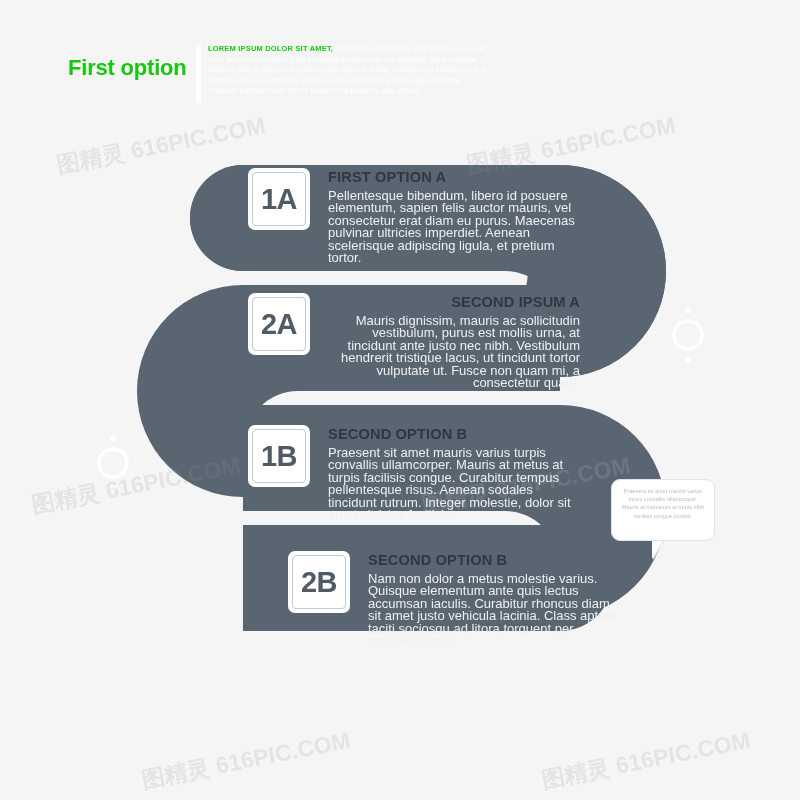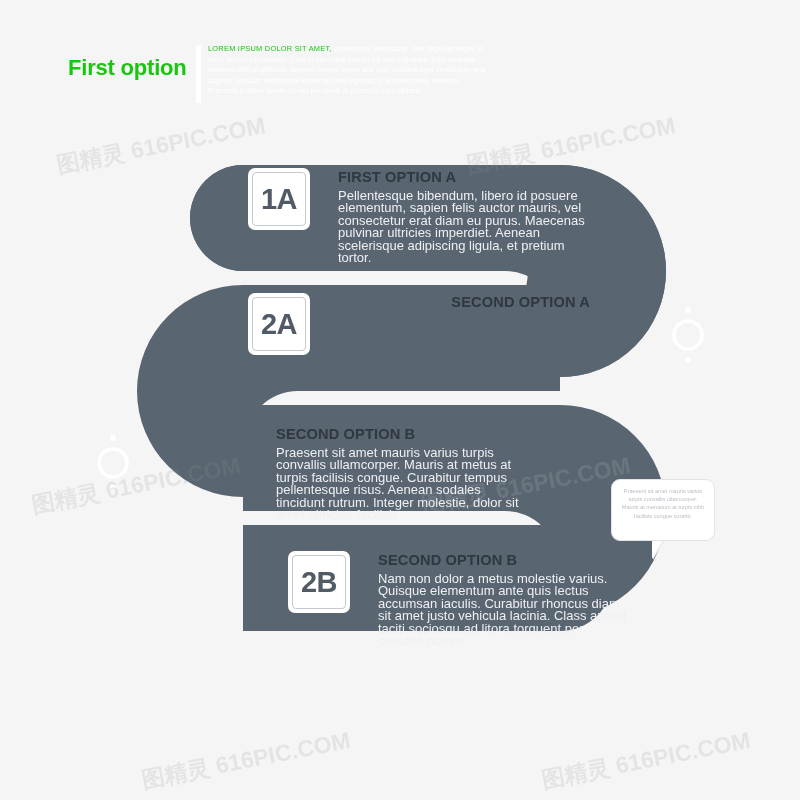--- a/index.html
+++ b/index.html
@@ -52,21 +52,21 @@
     position: absolute;
     left: 208px;
     top: 44px;
     width: 280px;
     font-size: 7.4px;
     line-height: 10.6px;
     letter-spacing: 0.02px;
   }
   #header-copy .lead {
     color: #17c70f;
-    font-weight: normal;
+    font-weight: bold;
     letter-spacing: 0.25px;
   }
   #header-copy .rest {
     color: #ffffff;
   }
 
   
   #ribbon-svg {
     position: absolute;
     left: 0; top: 0;
@@ -116,21 +116,21 @@
   .badge-text {
     position: relative;
     z-index: 2;
     font-size: 29px;
     font-weight: bold;
     color: #505b66;
     letter-spacing: -0.6px;
   }
 
   .option-body {
-    margin-left: 28px;
+    margin-left: 18px;
     width: 252px;
     padding-top: 1px;
   }
 
   .option-heading {
     font-size: 14.6px;
     font-weight: bold;
     color: #2f3740;
     letter-spacing: 0.15px;
     margin-bottom: 5px;
@@ -256,25 +256,29 @@
       <div class="option-heading">FIRST OPTION A</div>
       <div class="option-desc">Pellentesque bibendum, libero id posuere elementum, sapien felis auctor mauris, vel consectetur erat diam eu purus. Maecenas pulvinar ultricies imperdiet. Aenean scelerisque adipiscing ligula, et pretium tortor.</div>
     </div>
   </div>
 
   <div class="option-row" style="left:248px; top:293px;text-align:right;">
     <div class="badge">
       <span class="badge-text">2A</span>
     </div>
     <div class="option-body">
-      <div class="option-heading">SECOND OPTION A</div>
+      <div class="option-heading">SECOND IPSUM A</div>
+      <div class="option-desc">Mauris dignissim, mauris ac sollicitudin vestibulum, purus est mollis urna, at tincidunt ante justo nec nibh. Vestibulum hendrerit tristique lacus, ut tincidunt tortor vulputate ut. Fusce non quam mi, a consectetur quam.</div>
     </div>
   </div>
 
   <div class="option-row" style="left:248px; top:425px;">
+    <div class="badge">
+      <span class="badge-text">1B</span>
+    </div>
     <div class="option-body">
       <div class="option-heading">SECOND OPTION B</div>
       <div class="option-desc">Praesent sit amet mauris varius turpis convallis ullamcorper. Mauris at metus at turpis facilisis congue. Curabitur tempus pellentesque risus. Aenean sodales tincidunt rutrum. Integer molestie, dolor sit amet ultricies facilisis.</div>
     </div>
   </div>
 
   <div class="option-row" style="left:248px; top:551px;padding-left:40px;">
     <div class="badge">
       <span class="badge-text">2B</span>
     </div>

